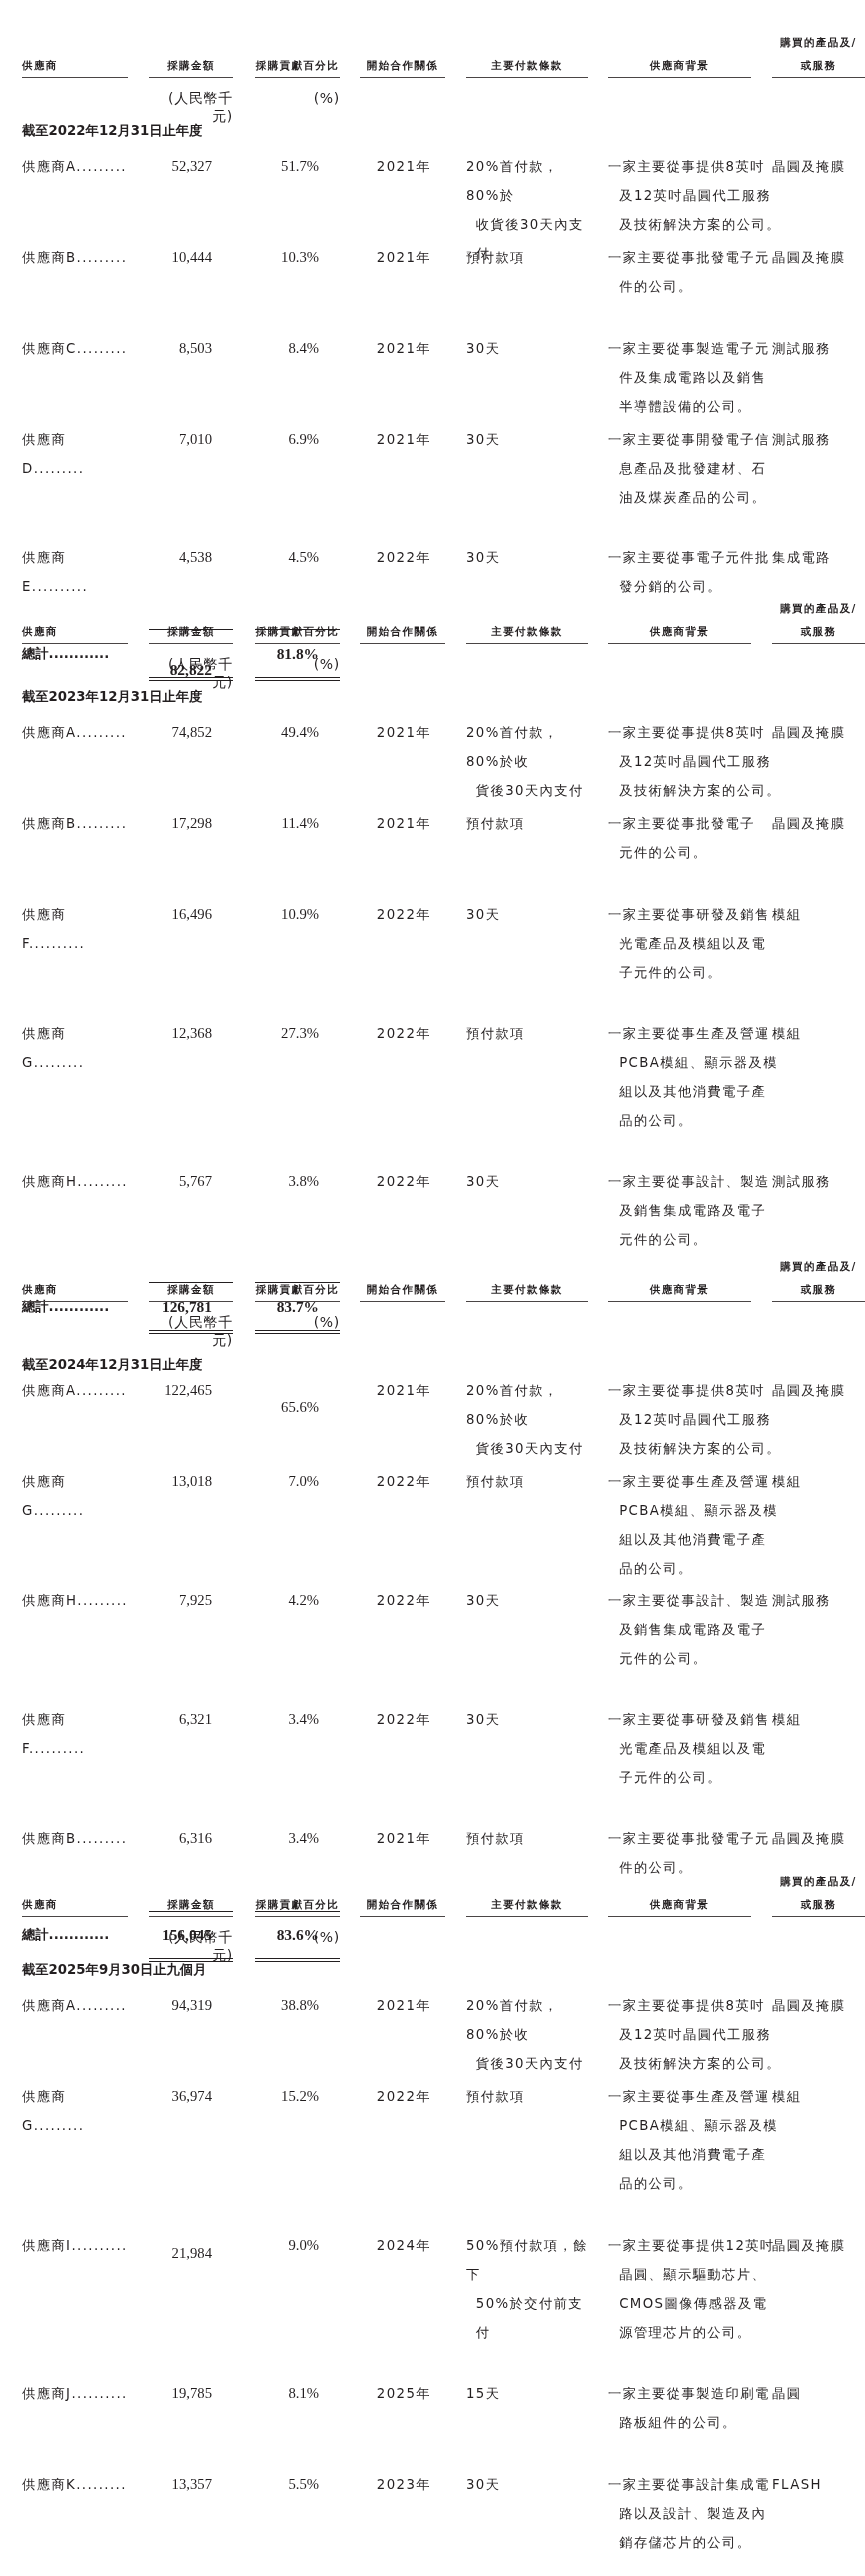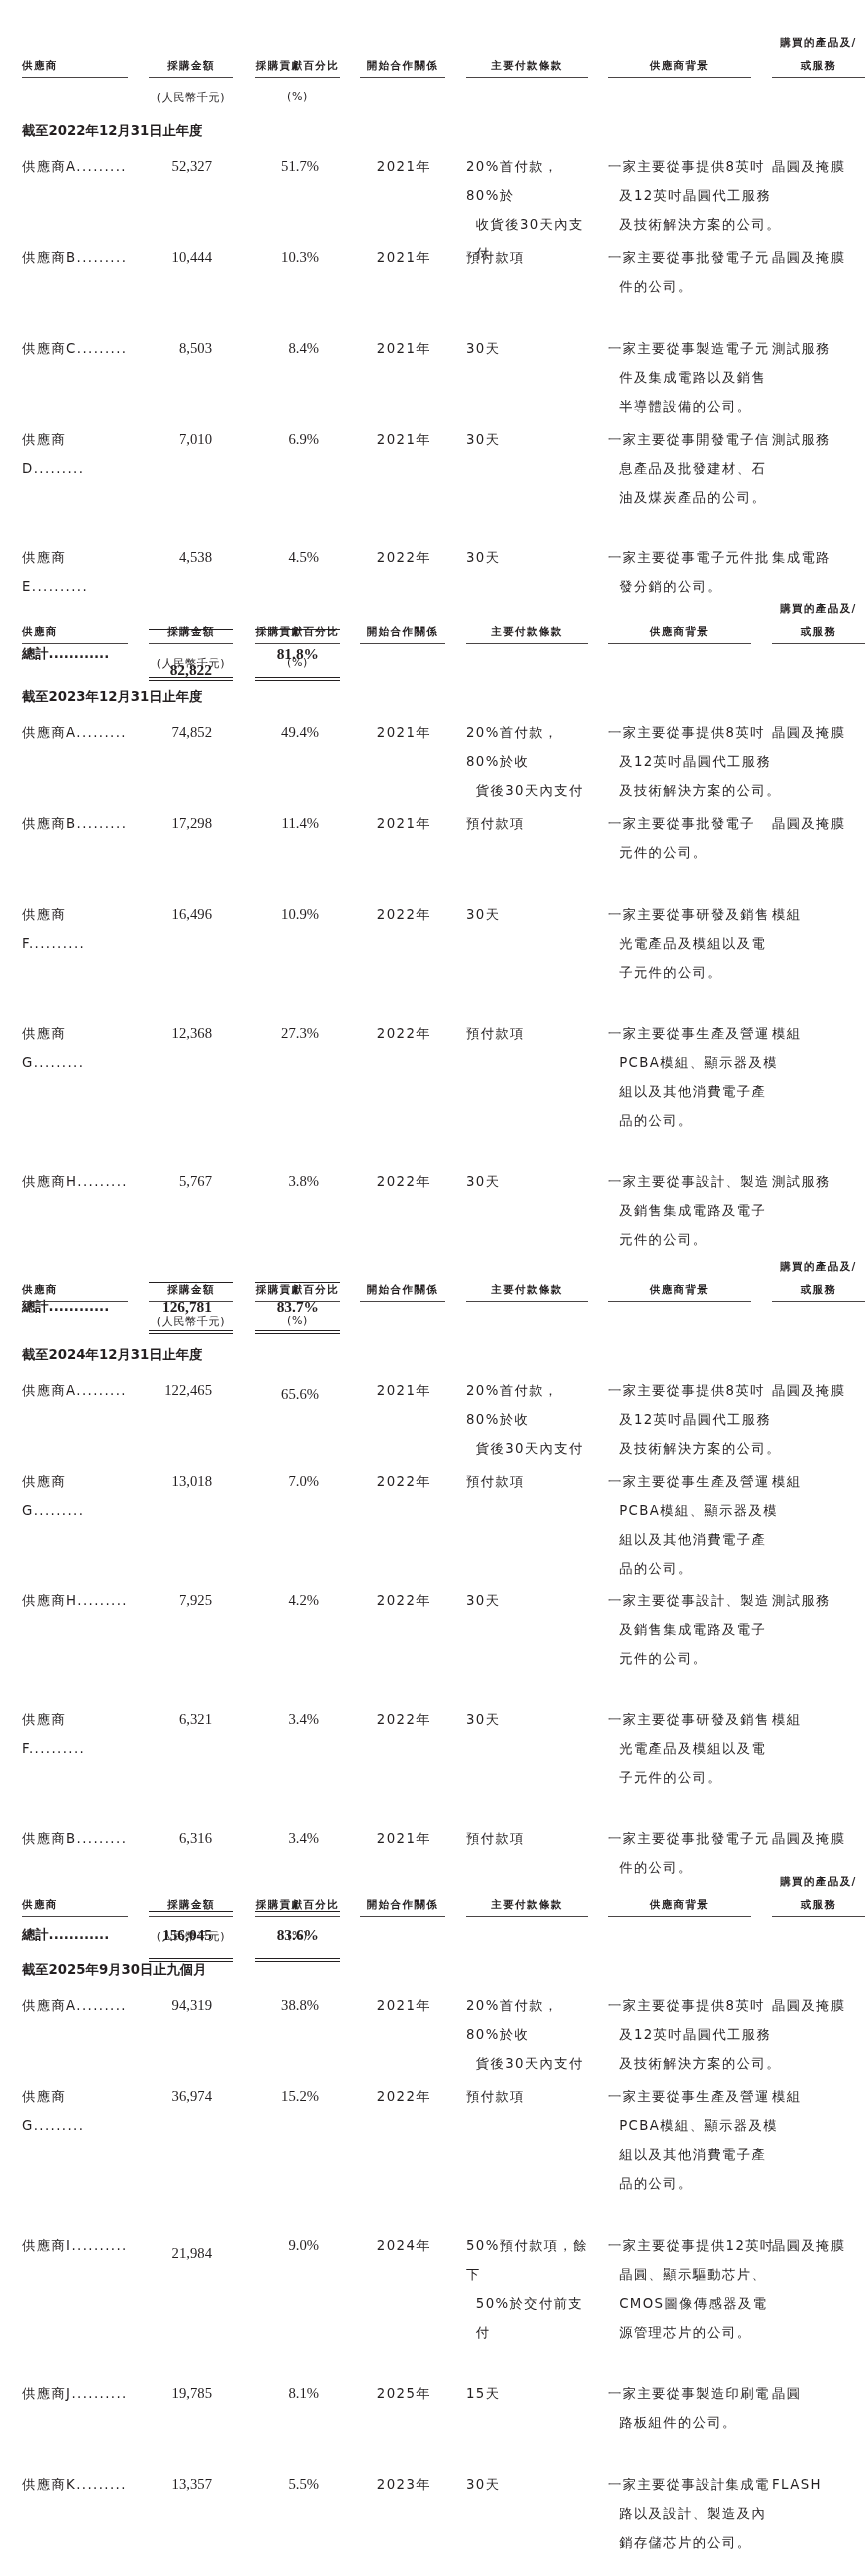--- a/index.html
+++ b/index.html
@@ -15,21 +15,21 @@
   .c-supplier { position: absolute; left: 22px; width: 106px; }
   .c-amount  { position: absolute; left: 149px; width: 84px; text-align: center; }
   .c-pct     { position: absolute; left: 255px; width: 85px; text-align: center; }
   .c-year    { position: absolute; left: 360px; width: 85px; text-align: center; }
   .c-terms   { position: absolute; left: 466px; width: 122px; }
   .c-bg      { position: absolute; left: 608px; width: 143px; }
   .c-prod    { position: absolute; left: 772px; width: 93px; }
 
   .hdr { font-family: "DejaVu Sans", "Liberation Sans", sans-serif; font-weight: bold; font-size: 10.5px; letter-spacing: 1.4px; color: #231f20; }
   .hdr-line { position: absolute; height: 0; border-top: 1.4px solid #4a4545; }
-  .sub { font-family: "DejaVu Sans", "Liberation Sans", sans-serif; font-size: 11px; letter-spacing: 0.7px; }
+  .sub { font-family: "DejaVu Sans", "Liberation Sans", sans-serif; font-size: 14px; letter-spacing: 0.7px; text-align: right; }
   .period { position: absolute; left: 22px; font-family: "DejaVu Sans", "Liberation Sans", sans-serif; font-weight: bold; font-size: 13.3px; }
   .cell { font-size: 14.7px; line-height: 29px; }
   .cjk { font-family: "DejaVu Sans", "Liberation Sans", sans-serif; font-size: 13.3px; letter-spacing: 1.4px; }
   .num { text-align: right; padding-right: 21px; box-sizing: border-box; }
   .terms-line { display: block; }
   .terms-line.indent { padding-left: 9.8px; }
   .bg-line { display: block; white-space: nowrap; }
   .bg-line.cont { padding-left: 11.2px; }
   .total-label { font-family: "DejaVu Sans", "Liberation Sans", sans-serif; font-weight: bold; font-size: 13.3px; }
   .total-num { font-weight: bold; font-size: 15.4px; }
@@ -259,25 +259,25 @@
       <div class="hdr c-prod" style="top:24px;text-align:center;">或服務</div>
       <div class="hdr-line" style="left:22px;width:106px;top:42px;"></div>
       <div class="hdr-line" style="left:149px;width:84px;top:42px;"></div>
       <div class="hdr-line" style="left:255px;width:85px;top:42px;"></div>
       <div class="hdr-line" style="left:360px;width:85px;top:42px;"></div>
       <div class="hdr-line" style="left:466px;width:122px;top:42px;"></div>
       <div class="hdr-line" style="left:608px;width:143px;top:42px;"></div>
       <div class="hdr-line" style="left:772px;width:93px;top:42px;"></div>
       <div class="sub c-amount" style="top:55px;">(人民幣千元)</div>
       <div class="sub c-pct" style="top:55px;">(%)</div>
-      <div class="period" style="top:87px;">截至2024年12月31日止年度</div>
+      <div class="period" style="top:97px;">截至2024年12月31日止年度</div>
       <div class="row" style="position:absolute;left:0;top:117px;width:866px;">
         <div class="cell c-supplier cjk" style="top:0;">供應商A.........</div>
         <div class="cell c-amount num" style="top:0;">122,465</div>
-        <div class="cell c-pct num" style="top:4px;text-align:right;">65.6%</div>
+        <div class="cell c-pct num" style="top:17px;text-align:right;">65.6%</div>
         <div class="cell c-year cjk" style="top:0;text-align:right;padding-right:14px;box-sizing:border-box;">2021年</div>
         <div class="cell c-terms cjk" style="top:0;">
           <span class="terms-line">20%首付款，80%於收</span>
           <span class="terms-line indent">貨後30天內支付</span>
         </div>
         <div class="cell c-bg cjk" style="top:0;">
           <span class="bg-line">一家主要從事提供8英吋</span>
           <span class="bg-line cont">及12英吋晶圓代工服務</span>
           <span class="bg-line cont">及技術解決方案的公司。</span>
         </div>

